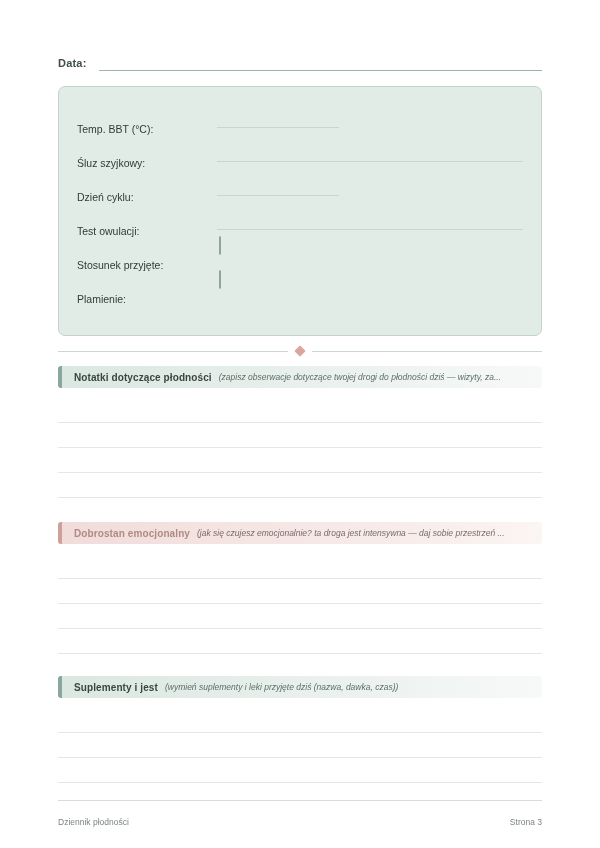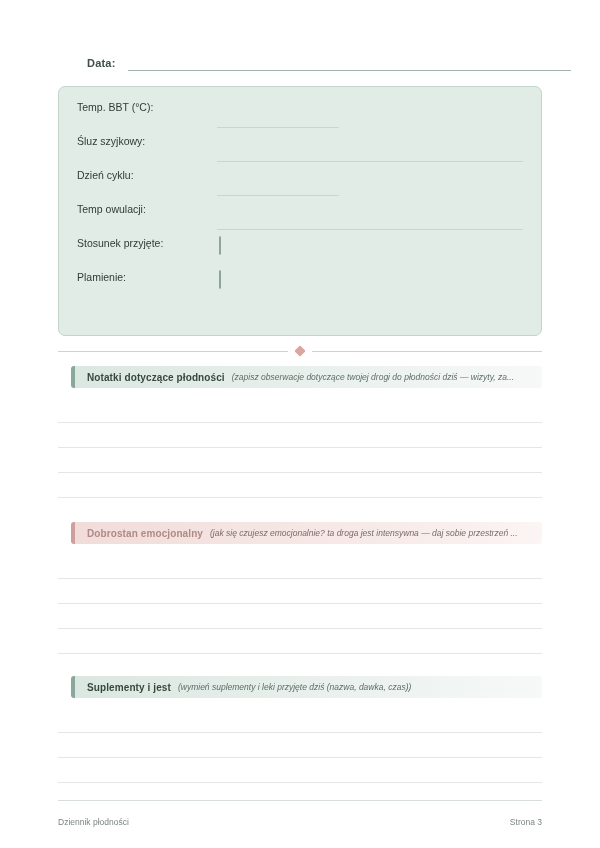--- a/index.html
+++ b/index.html
@@ -27,21 +27,20 @@
   }
 
   
   .date-row {
     position: absolute;
     left: 58px;
     top: 56px;
     width: 484px;
     display: flex;
     align-items: flex-end;
-    margin-left: 29px;
   }
   .date-label {
     font-size: 11px;
     font-weight: bold;
     color: #3f4f48;
     letter-spacing: 0.2px;
     padding-bottom: 2px;
     white-space: nowrap;
   }
   .date-line {
@@ -61,21 +60,21 @@
     box-sizing: border-box;
     background: #e2ece7;
     border: 1px solid #c2d5cd;
     border-radius: 7px;
     padding: 14px 18px 10px 18px;
   }
   .metric-row {
     position: relative;
     height: 34px;
     display: flex;
-    align-items: flex-start;
+    align-items: flex-end;
   }
   .metric-label {
     font-size: 10.5px;
     color: #2f3b37;
     width: 140px;
     flex: none;
   }
   .metric-fill {
     position: relative;
     flex: 1;
@@ -130,21 +129,20 @@
     left: 58px;
     width: 484px;
   }
   .section-header {
     display: flex;
     align-items: flex-end;
     height: 22px;
     border-radius: 3px;
     overflow: hidden;
     padding-left: 0;
-    margin-left: 13px;
   }
   .section-header .accent {
     width: 4px;
     align-self: stretch;
     flex: none;
   }
   .section-header .hdr-body {
     flex: 1;
     height: 100%;
     display: flex;
@@ -235,21 +233,21 @@
     </div>
 
     <div class="metric-row">
       <span class="metric-label">Dzień cyklu:</span>
       <span class="metric-fill">
           <span class="rule short"></span>
         </span>
     </div>
 
     <div class="metric-row">
-      <span class="metric-label">Temp owulacji:</span>
+      <span class="metric-label">Test owulacji:</span>
       <span class="metric-fill">
           <span class="rule"></span>
         </span>
     </div>
 
 
     <div class="metric-row">
       <span class="metric-label">Stosunek przyjęte:</span>
       <span class="metric-fill">
         <span class="checkbox"></span>

